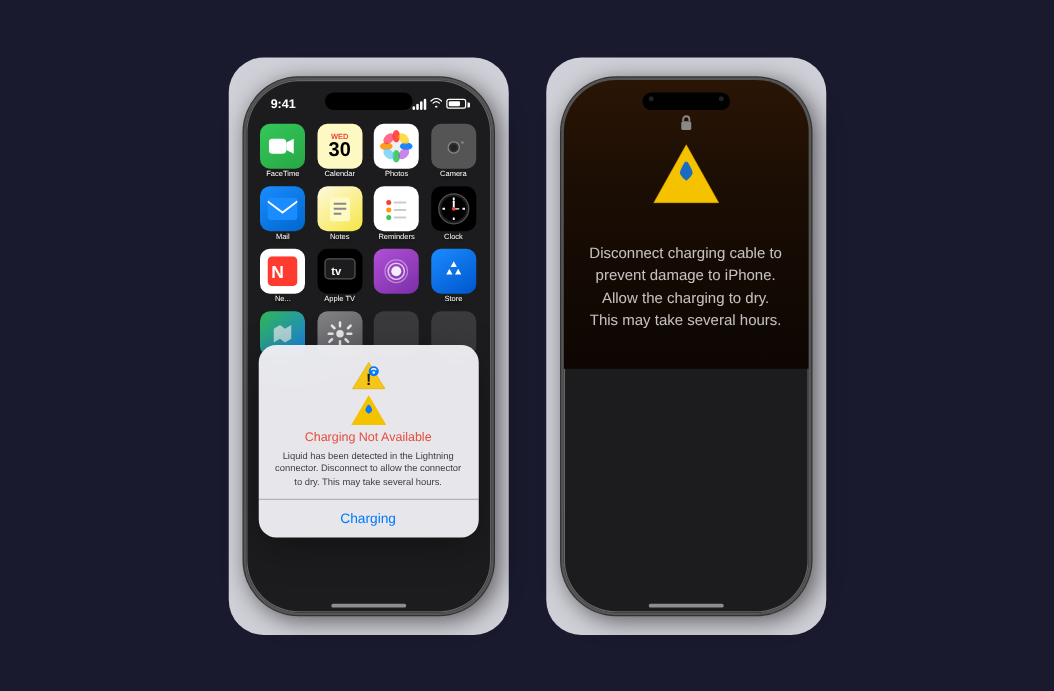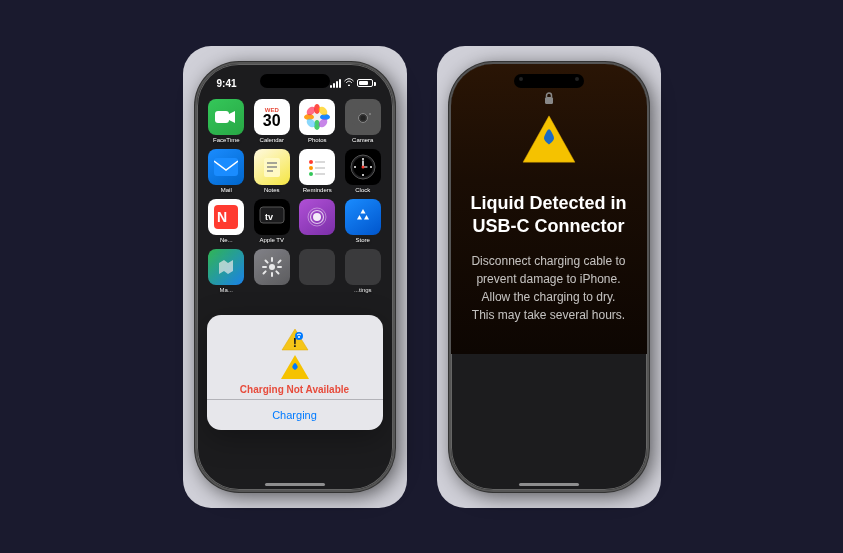--- a/index.html
+++ b/index.html
@@ -141,21 +141,21 @@
     }
 
     .alert-icon {
       display: flex;
       justify-content: center;
       margin-bottom: 6px;
     }
 
     .alert-title {
       font-size: 10px;
-      font-weight: 700;
+      font-weight: 400;
       color: #e74c3c;
       text-align: center;
       margin-bottom: 4px;
     }
 
     .alert-message {
       font-size: 7.5px;
       color: #3c3c43;
       text-align: center;
       line-height: 1.4;
@@ -270,21 +270,21 @@
           <div class="app-icon-img icon-facetime">
             <svg width="22" height="16" viewBox="0 0 22 16">
                 <rect x="0" y="2" width="14" height="12" rx="3" fill="white"></rect>
                 <path d="M14 5l6-3v12l-6-3V5z" fill="white"></path>
               </svg>
           </div>
           <span class="app-label">FaceTime</span>
         </div>
 
         <div class="app-icon">
-          <div class="app-icon-img icon-calendar" style="flex-direction:column; background:#ffffff;">
+          <div class="app-icon-img icon-calendar" style="flex-direction:column; background:#fef9c3;">
             <div class="calendar-date" style="font-size:6px; color:#e74c3c; font-weight:700; width:100%; text-align:center; padding-top:3px;">WED</div>
             <div class="calendar-day" style="font-size:16px; color:#000; font-weight:700; line-height:1;">30</div>
           </div>
           <span class="app-label">Calendar</span>
         </div>
 
         <div class="app-icon">
           <div class="app-icon-img" style="background:#fff; overflow:hidden;">
             <svg width="28" height="28" viewBox="0 0 28 28">
               <circle cx="14" cy="14" r="5" fill="#f0f0f0"></circle>
@@ -460,20 +460,21 @@
           <svg width="0" height="0"></svg>
         </div>
 
         <div style="display:flex; justify-content:center; margin-top:-4px; margin-bottom:4px;">
           <svg width="30" height="26" viewBox="0 0 30 26">
             <polygon points="15,1 29,25 1,25" fill="#f5c200"></polygon>
             <path d="M15 10 Q15 7 17.5 12 Q18.5 14 15 16 Q11.5 14 12.5 12 Q15 7 15 10z" fill="#007aff"></path>
           </svg>
         </div>
         <div class="alert-title">Charging Not Available</div>
+        <div class="alert-message">Liquid has been detected in the Lightning connector. Disconnect to allow the connector to dry. This may take several hours.</div>
         <div class="alert-divider"></div>
         <div class="alert-button">Charging</div>
       </div>
 
       <div class="home-indicator"></div>
     </div>
   </div>
 </div>
 
 <div class="outer-bg">
@@ -494,24 +495,20 @@
 
       <div style="display:flex; flex-direction:column; align-items:center; justify-content:center; flex:1; padding: 50px 20px 30px;">
 
         <div class="liquid-triangle">
           <svg width="60" height="54" viewBox="0 0 60 54">
             <polygon points="30,2 58,52 2,52" fill="#f5c200" stroke="#e0a800" stroke-width="0.5"></polygon>
             <path d="M30 18 Q30 13 35 24 Q37 28 30 33 Q23 28 25 24 Q30 13 30 18z" fill="#1a6bc4"></path>
           </svg>
         </div>
 
-        <div class="liquid-title">
-          <span>Liquid Detected in</span><br>
-          <span>USB-C Connector</span>
-        </div>
 
         <div class="liquid-message">Disconnect charging cable to prevent damage to iPhone. Allow the charging to dry. This may take several hours.</div>
       </div>
 
       <div class="home-indicator"></div>
     </div>
   </div>
 </div>
 
 </body></html>

